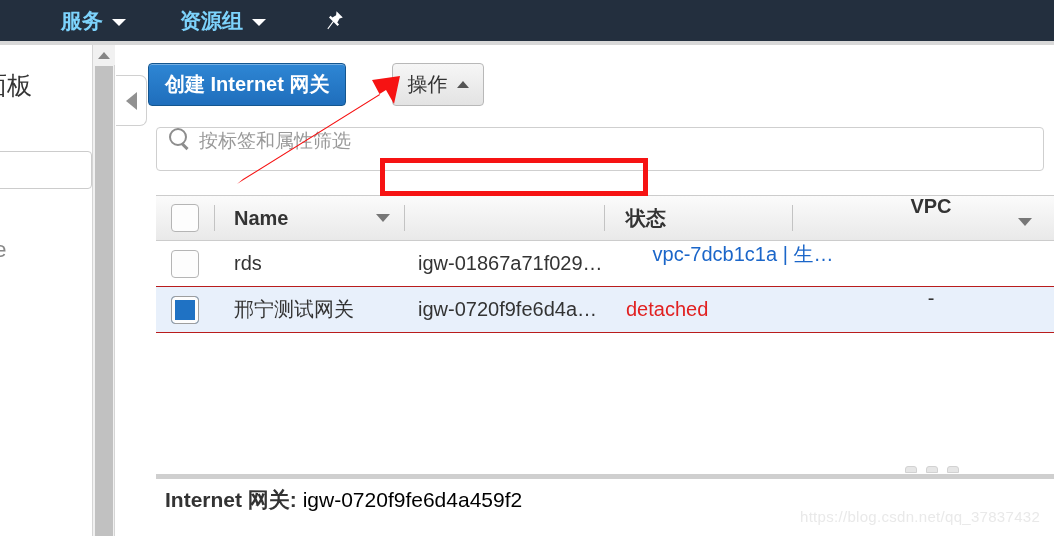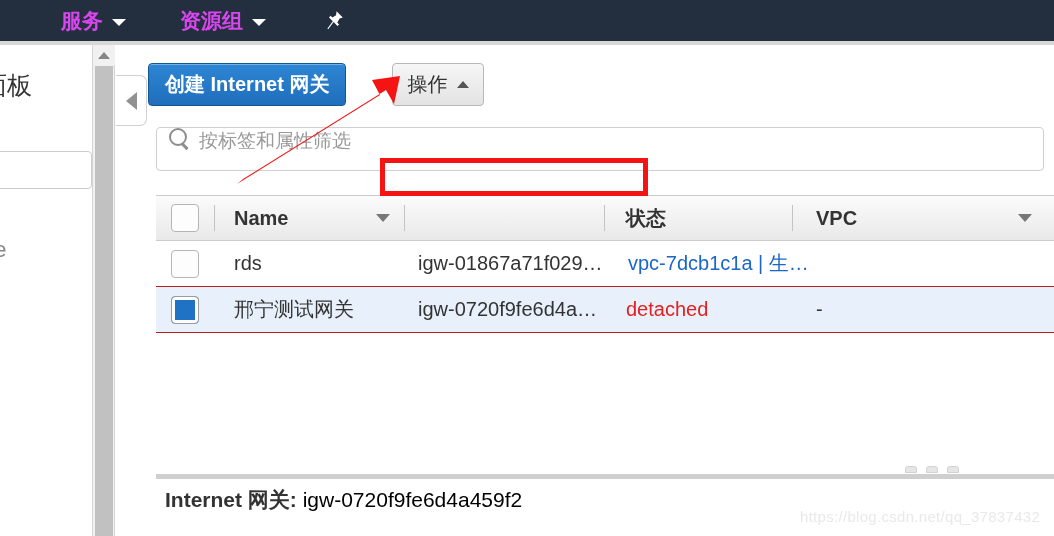--- a/index.html
+++ b/index.html
@@ -12,21 +12,21 @@
   #root { position: relative; width: 1054px; height: 536px; background: #fff; }
 
   
   .topnav {
     position: absolute; left: 0; top: 0; width: 1054px; height: 41px;
     background: #232f3e;
     display: flex; align-items: center;
   }
   .topnav-item {
     display: flex; align-items: center; gap: 9px;
-    color: #d946ef; font-size: 21px; font-weight: bold;
+    color: #7dd3fc; font-size: 21px; font-weight: bold;
     height: 29px; padding: 0 6px;
   }
   .topnav-item.services { margin-left: 55px; }
   .topnav-item.resgroups { margin-left: 42px; }
   .nav-caret {
     width: 0; height: 0;
     border-left: 7px solid transparent;
     border-right: 7px solid transparent;
     border-top: 7px solid #ffffff;
     margin-top: 4px;
@@ -157,21 +157,21 @@
   }
   .th { display: flex; align-items: center; height: 46px; position: relative; }
   .th.sep::before {
     content: ""; position: absolute; left: 0; top: 10px;
     width: 1px; height: 26px; background: #c3c3c3;
   }
   .col-chk { width: 58px; justify-content: center; }
   .col-name { width: 190px; padding-left: 20px; }
   .col-id   { width: 200px; padding-left: 14px; }
   .col-state{ width: 188px; padding-left: 22px; }
-  .col-vpc  { width: 254px; padding-left: 24px; }
+  .col-vpc  { width: 254px; padding-left: 24px; flex-direction: column; }
 
   .sort-caret {
     width: 0; height: 0; margin-left: auto; margin-right: 14px;
     border-left: 7px solid transparent;
     border-right: 7px solid transparent;
     border-top: 8px solid #777;
   }
 
   .chk {
     width: 28px; height: 28px; border: 1px solid #b5b5b5; border-radius: 4px;

